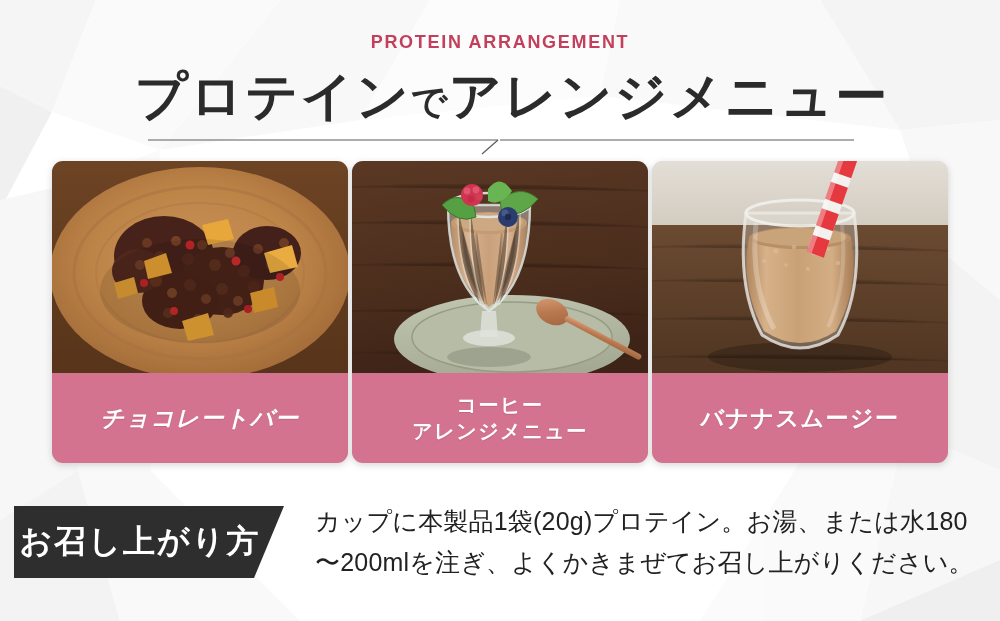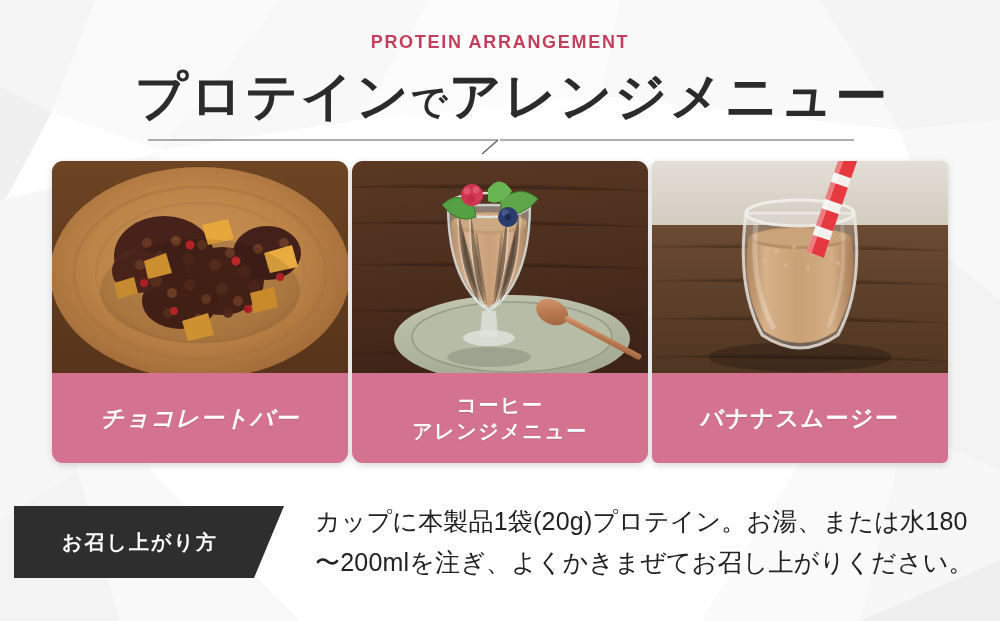--- a/index.html
+++ b/index.html
@@ -51,21 +51,21 @@
     top:0;
     width:296px;
     height:302px;
     border-radius:11px;
     overflow:hidden;
     box-shadow:0 2px 7px rgba(120,115,120,0.30);
     background:#ddd;
   }
   .card.c1 { left:52px;font-style:italic; }
   .card.c2 { left:352px; }
-  .card.c3 { left:652px;border-radius:6px; }
+  .card.c3 { left:652px; }
 
   .photo { position:absolute; left:0; top:0; width:296px; height:212px; overflow:hidden; }
   .photo svg { display:block; width:296px; height:212px; }
 
   .caption {
     position:absolute;
     left:0; top:212px;
     width:296px; height:90px;
     background:#d4738f;
     display:flex;
@@ -91,21 +91,21 @@
     width:270px; height:72px;
     background:#2e2e2e;
     clip-path:polygon(0 0, 270px 0, 240px 72px, 0 72px);
     display:flex;
     align-items:center;
     justify-content:center;
     box-shadow:0 2px 5px rgba(0,0,0,0.18);
   }
   .tag span {
     color:#ffffff;
-    font-size:20px;
+    font-size:32px;
     font-weight:bold;
     letter-spacing:2px;
     padding-right:18px;
   }
 
   .howto-text {
     position:absolute;
     left:315px; top:3px;
     width:670px;
     color:#222222;

